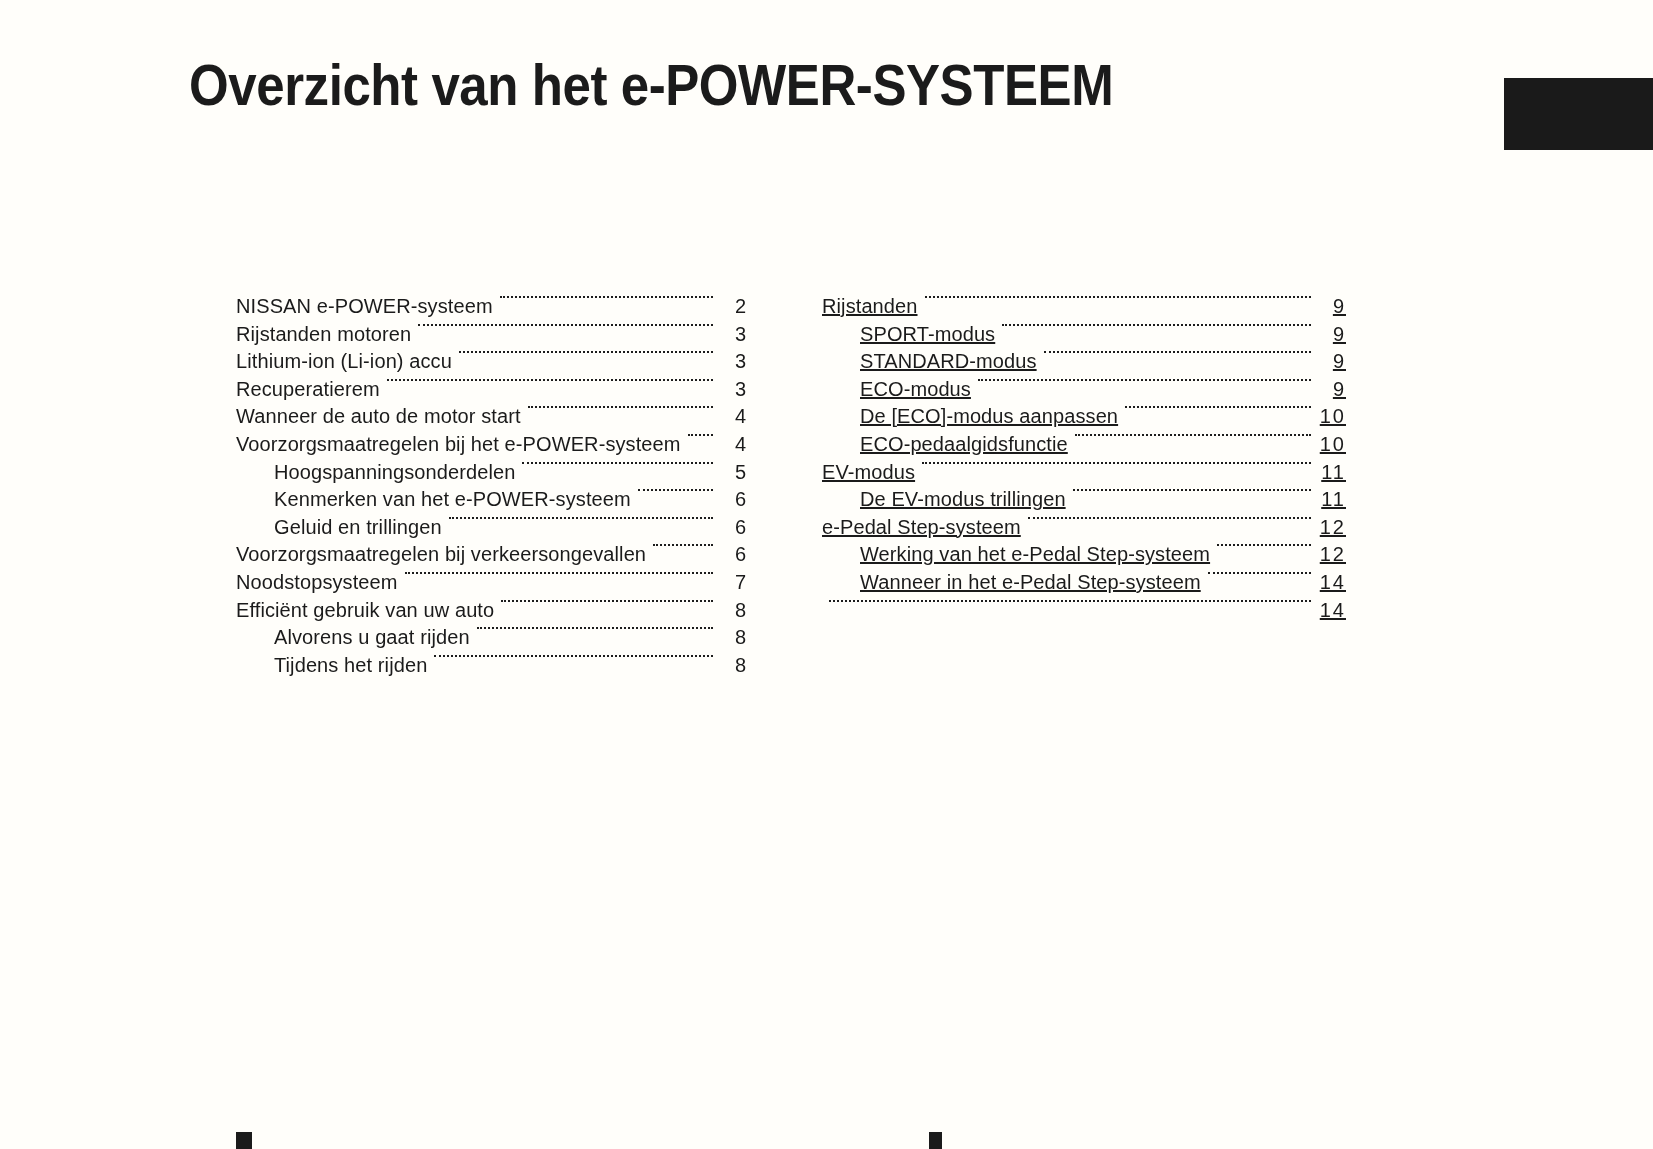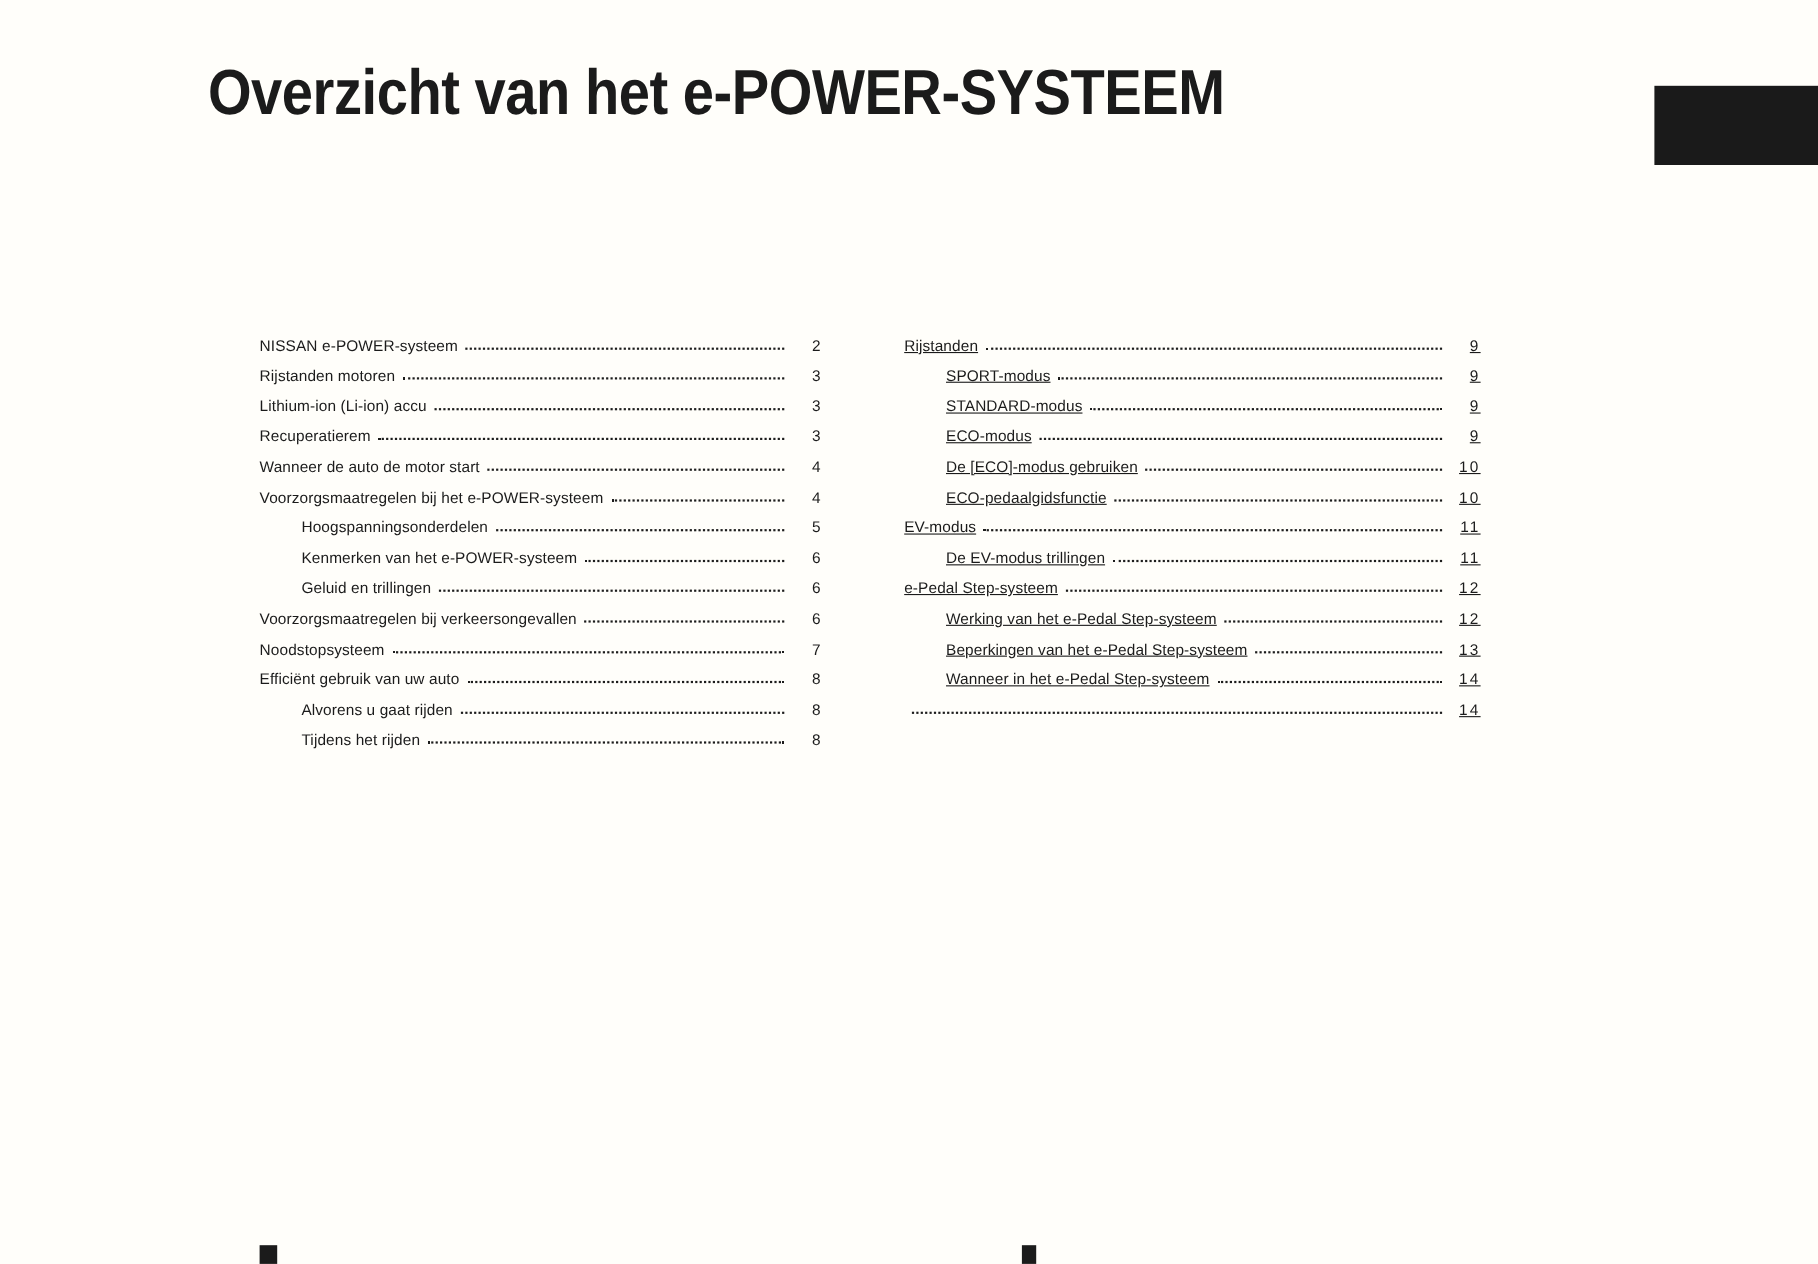--- a/index.html
+++ b/index.html
@@ -39,23 +39,22 @@
     background: #1a1a1a;
   }
   .toc-col {
     position: absolute;
     top: 296px;
   }
   #toc-left  { left: 236px; width: 512px; }
   #toc-right { left: 822px; width: 524px; text-decoration: underline; }
   .toc-row {
     display: flex;
-    align-items: flex-end;
     height: 27.6px;
-    font-size: 14px;
+    font-size: 20px;
     cursor: default;
   }
   .toc-row.indent { padding-left: 38px; }
   .toc-label {
     line-height: 1;
     padding-bottom: 3px;
     white-space: nowrap;
     letter-spacing: 0.1px;
   }
   .toc-leader {
@@ -177,21 +176,21 @@
     <span class="toc-label">STANDARD-modus</span>
     <span class="toc-leader"></span>
     <span class="toc-page">9</span>
   </div>
       <div class="toc-row indent">
     <span class="toc-label">ECO-modus</span>
     <span class="toc-leader"></span>
     <span class="toc-page">9</span>
   </div>
       <div class="toc-row indent">
-    <span class="toc-label">De [ECO]-modus gebruiken</span>
+    <span class="toc-label">De [ECO]-modus aanpassen</span>
     <span class="toc-leader"></span>
     <span class="toc-page">10</span>
   </div>
       <div class="toc-row indent">
     <span class="toc-label">ECO-pedaalgidsfunctie</span>
     <span class="toc-leader"></span>
     <span class="toc-page">10</span>
   </div>
       <div class="toc-row">
     <span class="toc-label">EV-modus</span>
@@ -205,25 +204,20 @@
   </div>
       <div class="toc-row">
     <span class="toc-label">e-Pedal Step-systeem</span>
     <span class="toc-leader"></span>
     <span class="toc-page">12</span>
   </div>
       <div class="toc-row indent">
     <span class="toc-label">Werking van het e-Pedal Step-systeem</span>
     <span class="toc-leader"></span>
     <span class="toc-page">12</span>
-  </div>
-      <div class="toc-row indent">
-    <span class="toc-label">Beperkingen van het e-Pedal Step-systeem</span>
-    <span class="toc-leader"></span>
-    <span class="toc-page">13</span>
   </div>
       <div class="toc-row indent">
     <span class="toc-label">Wanneer in het e-Pedal Step-systeem</span>
     <span class="toc-leader"></span>
     <span class="toc-page">14</span>
   </div>
       <div class="toc-row">
     <span class="toc-leader"></span>
     <span class="toc-page">14</span>
   </div>

